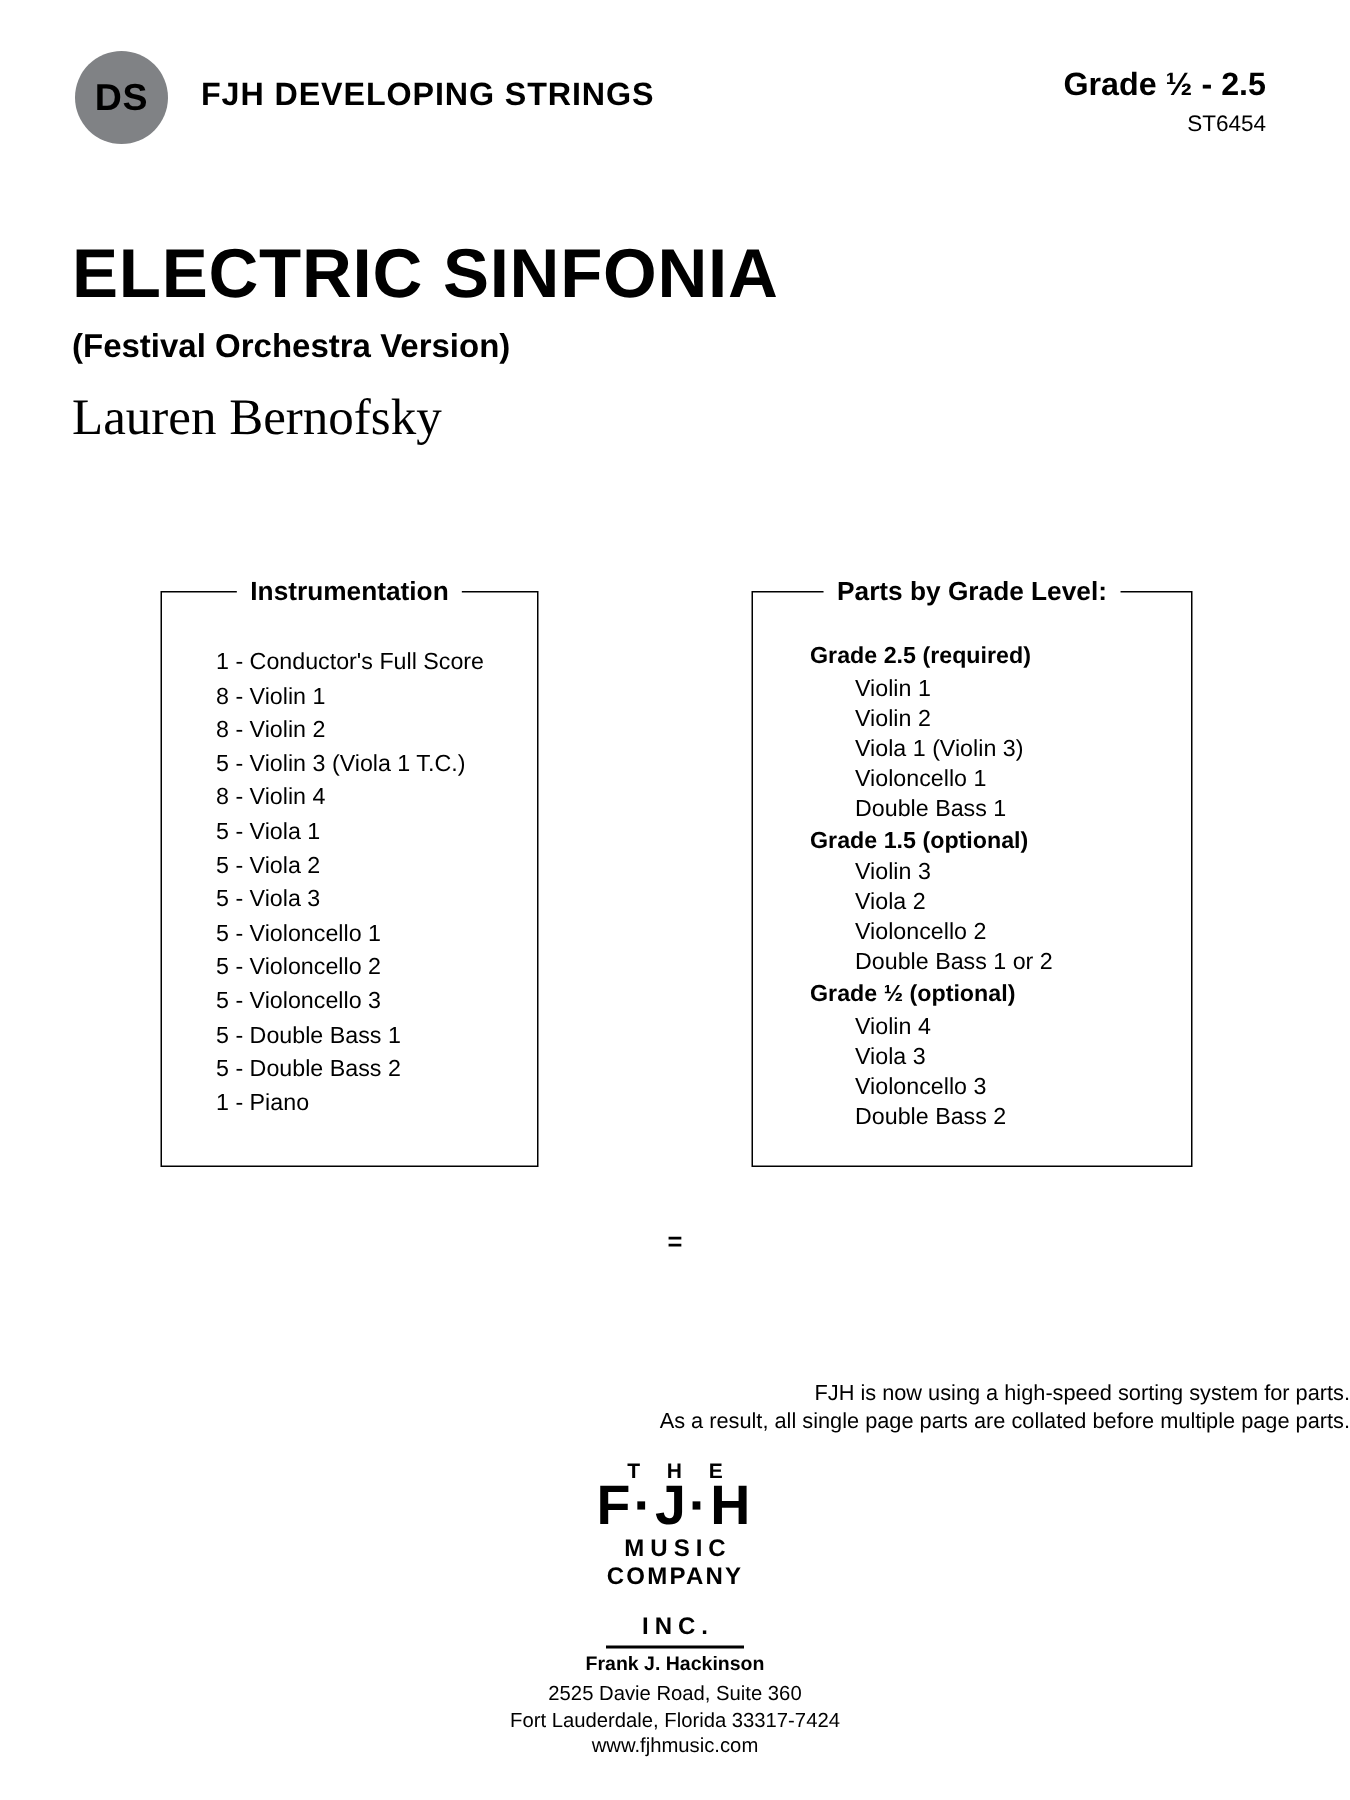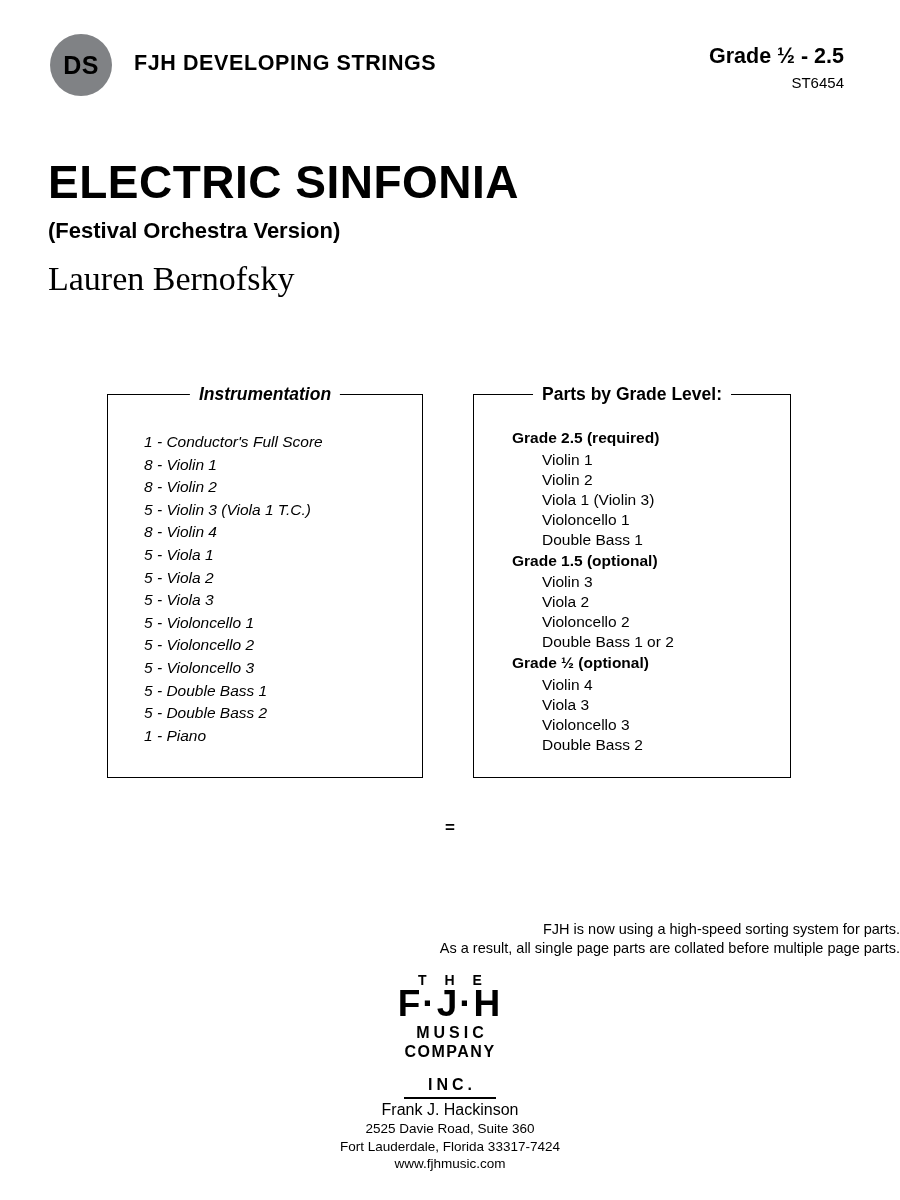--- a/index.html
+++ b/index.html
@@ -101,32 +101,31 @@
     top: -11px;
     background: #ffffff;
     font-size: 17.5px;
     font-weight: bold;
     padding: 0 9px;
     white-space: nowrap;
   }
   #instrumentation-box {
     left: 107px;
     top: 394px;
-    width: 316px;
+    width: 252px;
     height: 384px;
-    font-style: italic;
   }
   #instrumentation-box .box-legend {
     left: 50%;
     transform: translateX(-50%);
   }
   #parts-box {
-    left: 473px;
+    left: 501px;
     top: 394px;
-    width: 318px;
+    width: 294px;
     height: 384px;
   }
   #parts-box .box-legend {
     left: 50%;
     transform: translateX(-50%);
   }
   .inst-list {
     margin: 0;
     padding: 36px 0 0 36px;
     list-style: none;
@@ -220,22 +219,22 @@
     padding-left: 4px;
     margin-top: 15px;
   }
   .logo-rule {
     width: 92px;
     height: 2px;
     background: #000;
     margin: 3px auto 2px auto;
   }
   .logo-founder {
-    font-size: 16px;
-    font-weight: normal;
+    font-size: 13px;
+    font-weight: bold;
   }
 
   
   .address {
     position: absolute;
     top: 1120px;
     left: 0;
     width: 900px;
     text-align: center;
     font-size: 13.5px;

